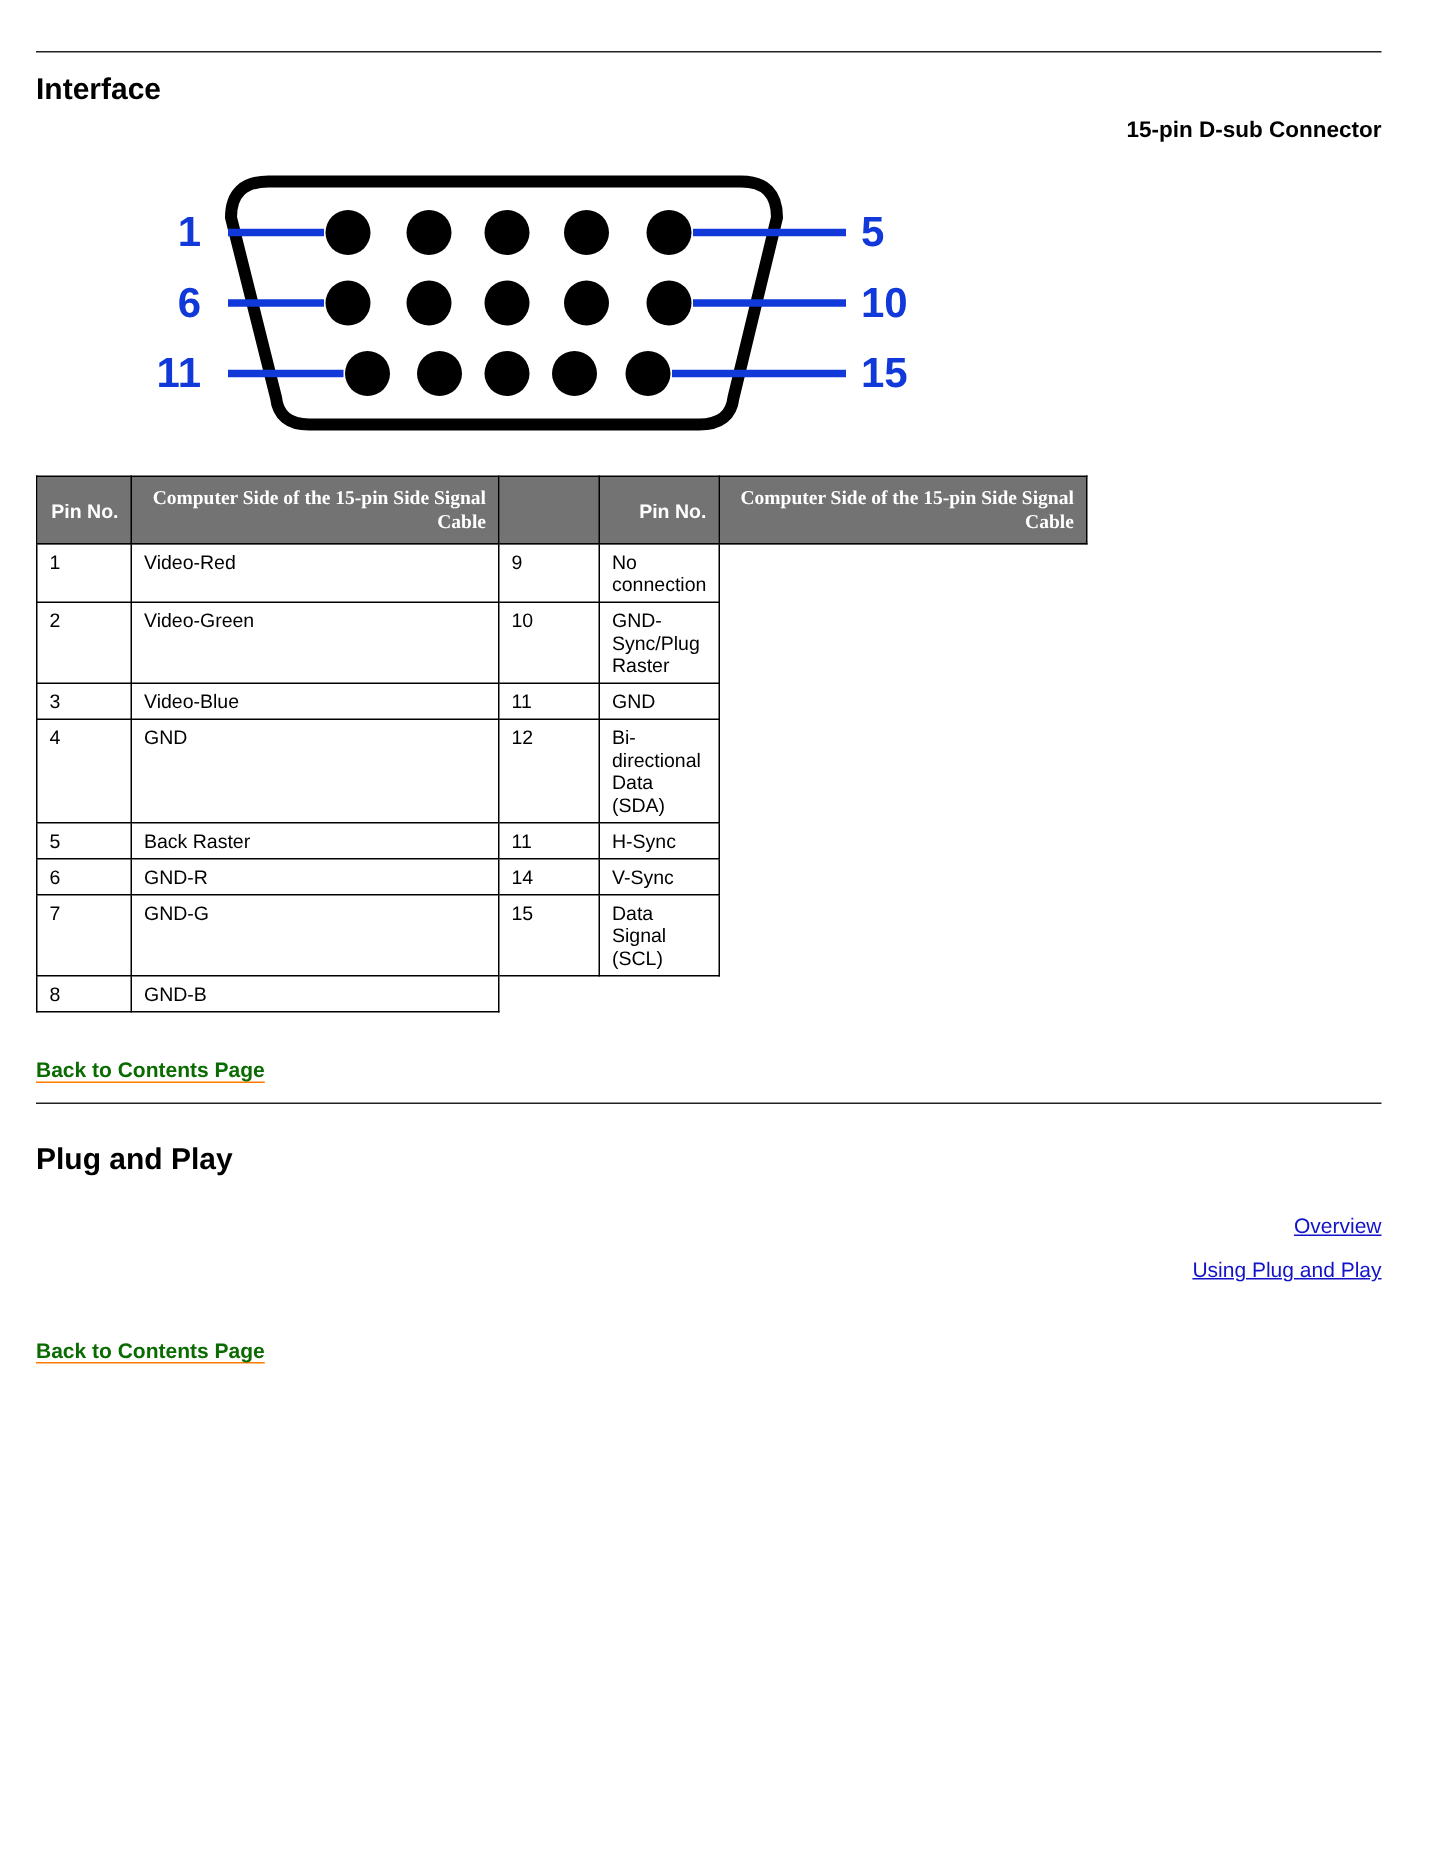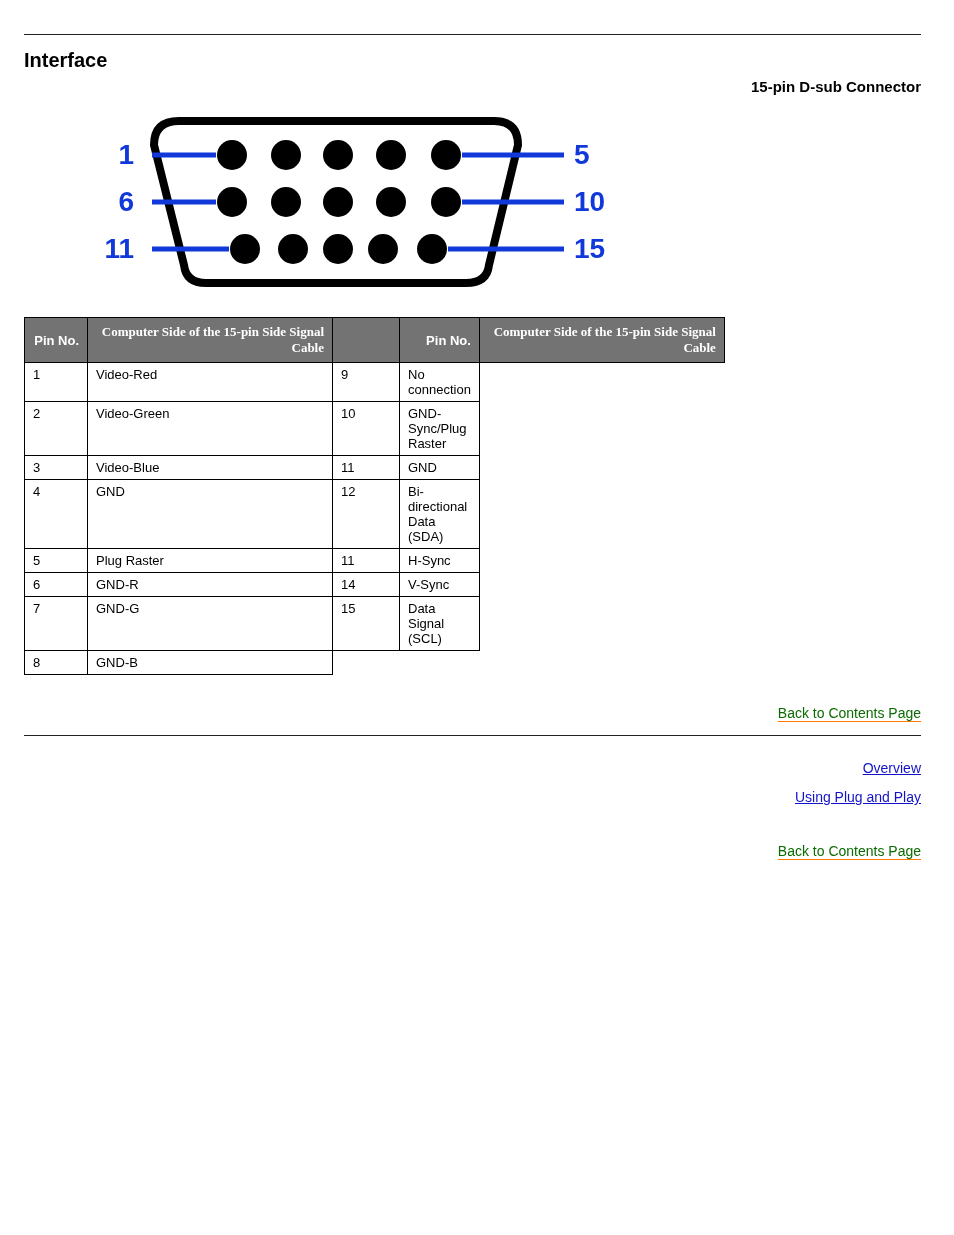--- a/index.html
+++ b/index.html
@@ -65,21 +65,22 @@
   .blue-spacer {
     background: #1717d4;
     width: 50px;
     border-left: 1px solid #1717d4;
     border-right: 1px solid #1717d4;
   }
   
   .back-line {
     margin: 30px 0 14px 0;
     font-size: 14px;
-    text-align: right;
+    text-align: left;
+    font-weight: bold;
   }
   .back-link {
     color: #0a6b00;
     text-decoration: underline;
     text-decoration-color: #ff7a00;
     text-underline-offset: 3px;
     cursor: pointer;
   }
   
   .subtopics {
@@ -178,21 +179,21 @@
         <td>GND</td>
       </tr>
       <tr>
         <td>4</td>
         <td>GND</td>
         <td>12</td>
         <td>Bi-directional Data (SDA)</td>
       </tr>
       <tr>
         <td>5</td>
-        <td>Plug Raster</td>
+        <td>Back Raster</td>
         <td>11</td>
         <td>H-Sync</td>
       </tr>
       <tr>
         <td>6</td>
         <td>GND-R</td>
         <td>14</td>
         <td>V-Sync</td>
       </tr>
       <tr>
@@ -208,20 +209,21 @@
       </tr>
     </tbody>
   </table>
 
   <div class="back-line">
     <a class="back-link">Back to Contents Page</a>
   </div>
 
   <hr class="hr">
 
+  <div class="title" style="margin-top:26px">Plug and Play</div>
 
   <div class="subtopics">
     <a>Overview</a><br>
     <a>Using Plug and Play</a>
   </div>
 
   <div class="back-line">
     <a class="back-link">Back to Contents Page</a>
   </div>
 

